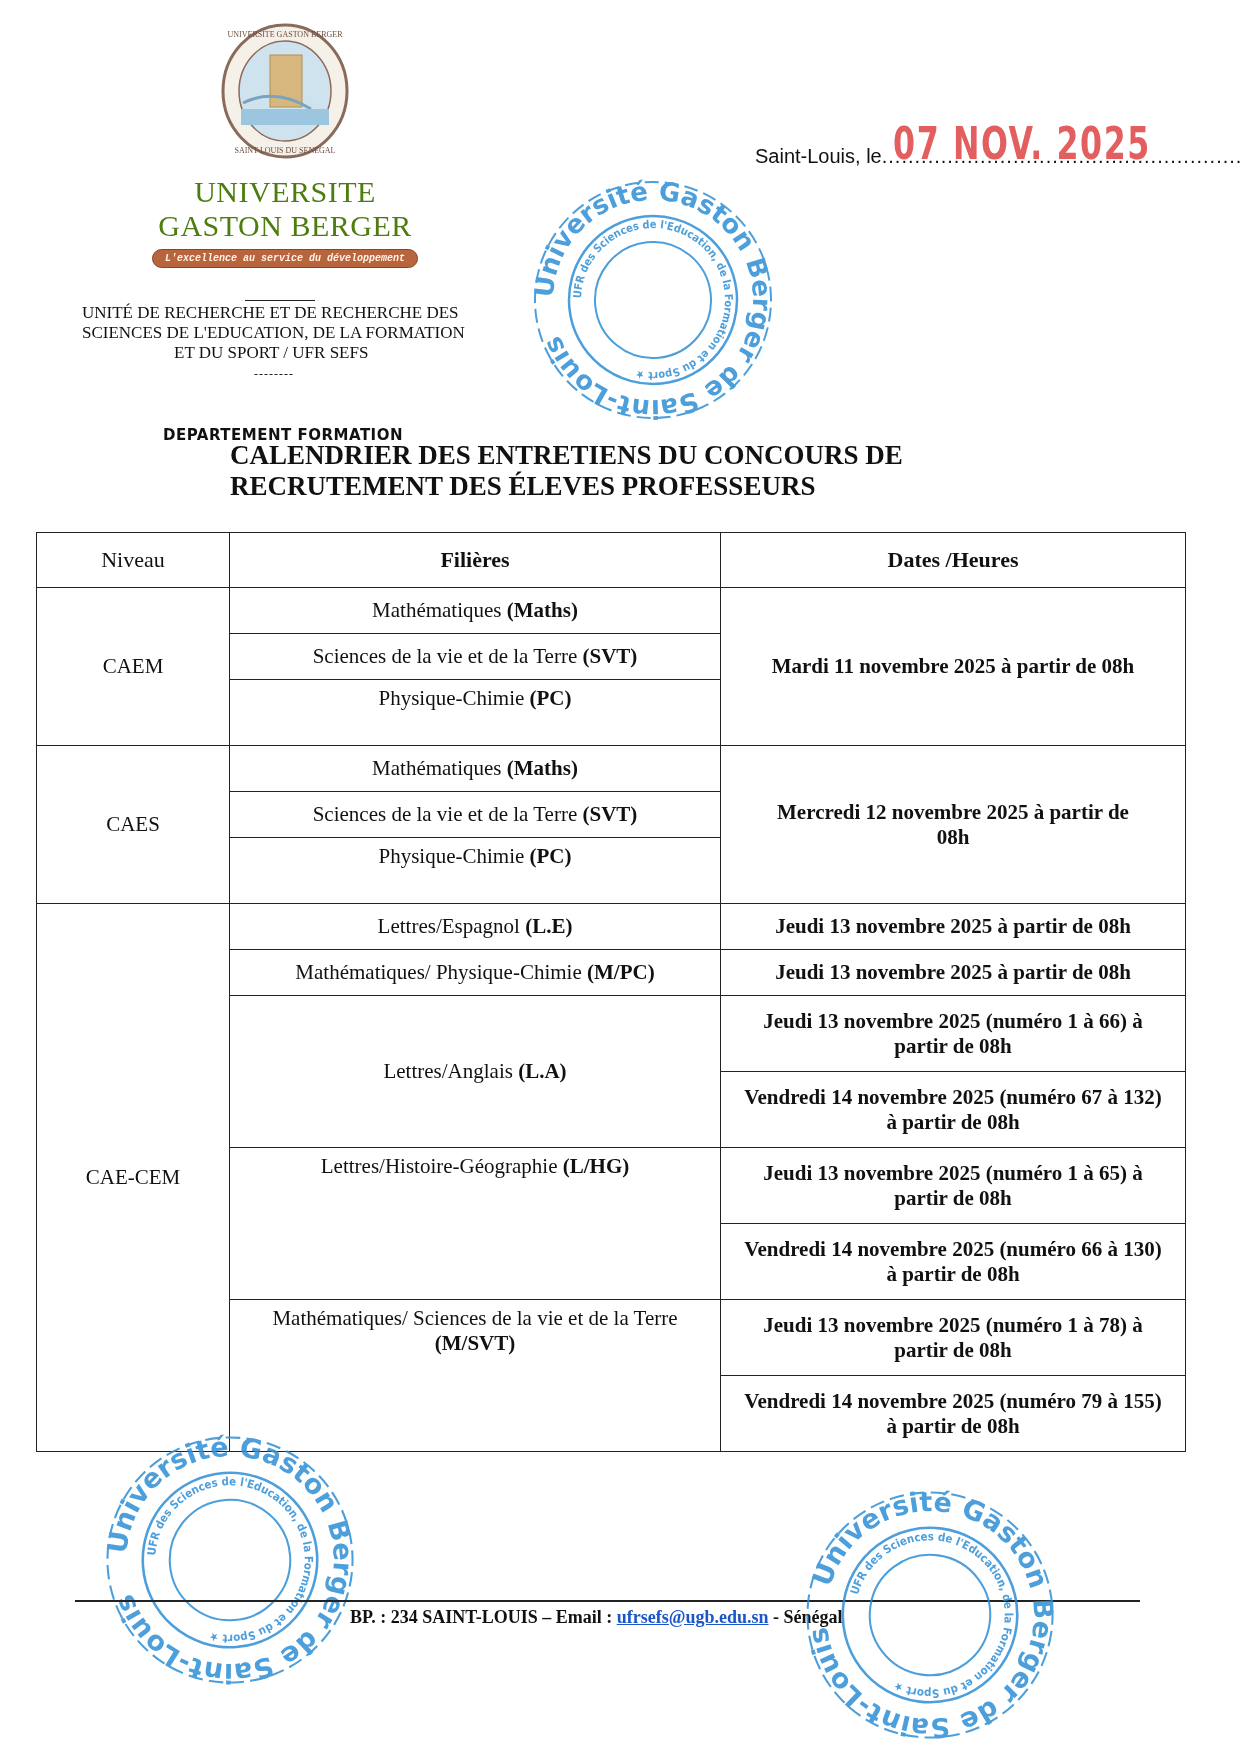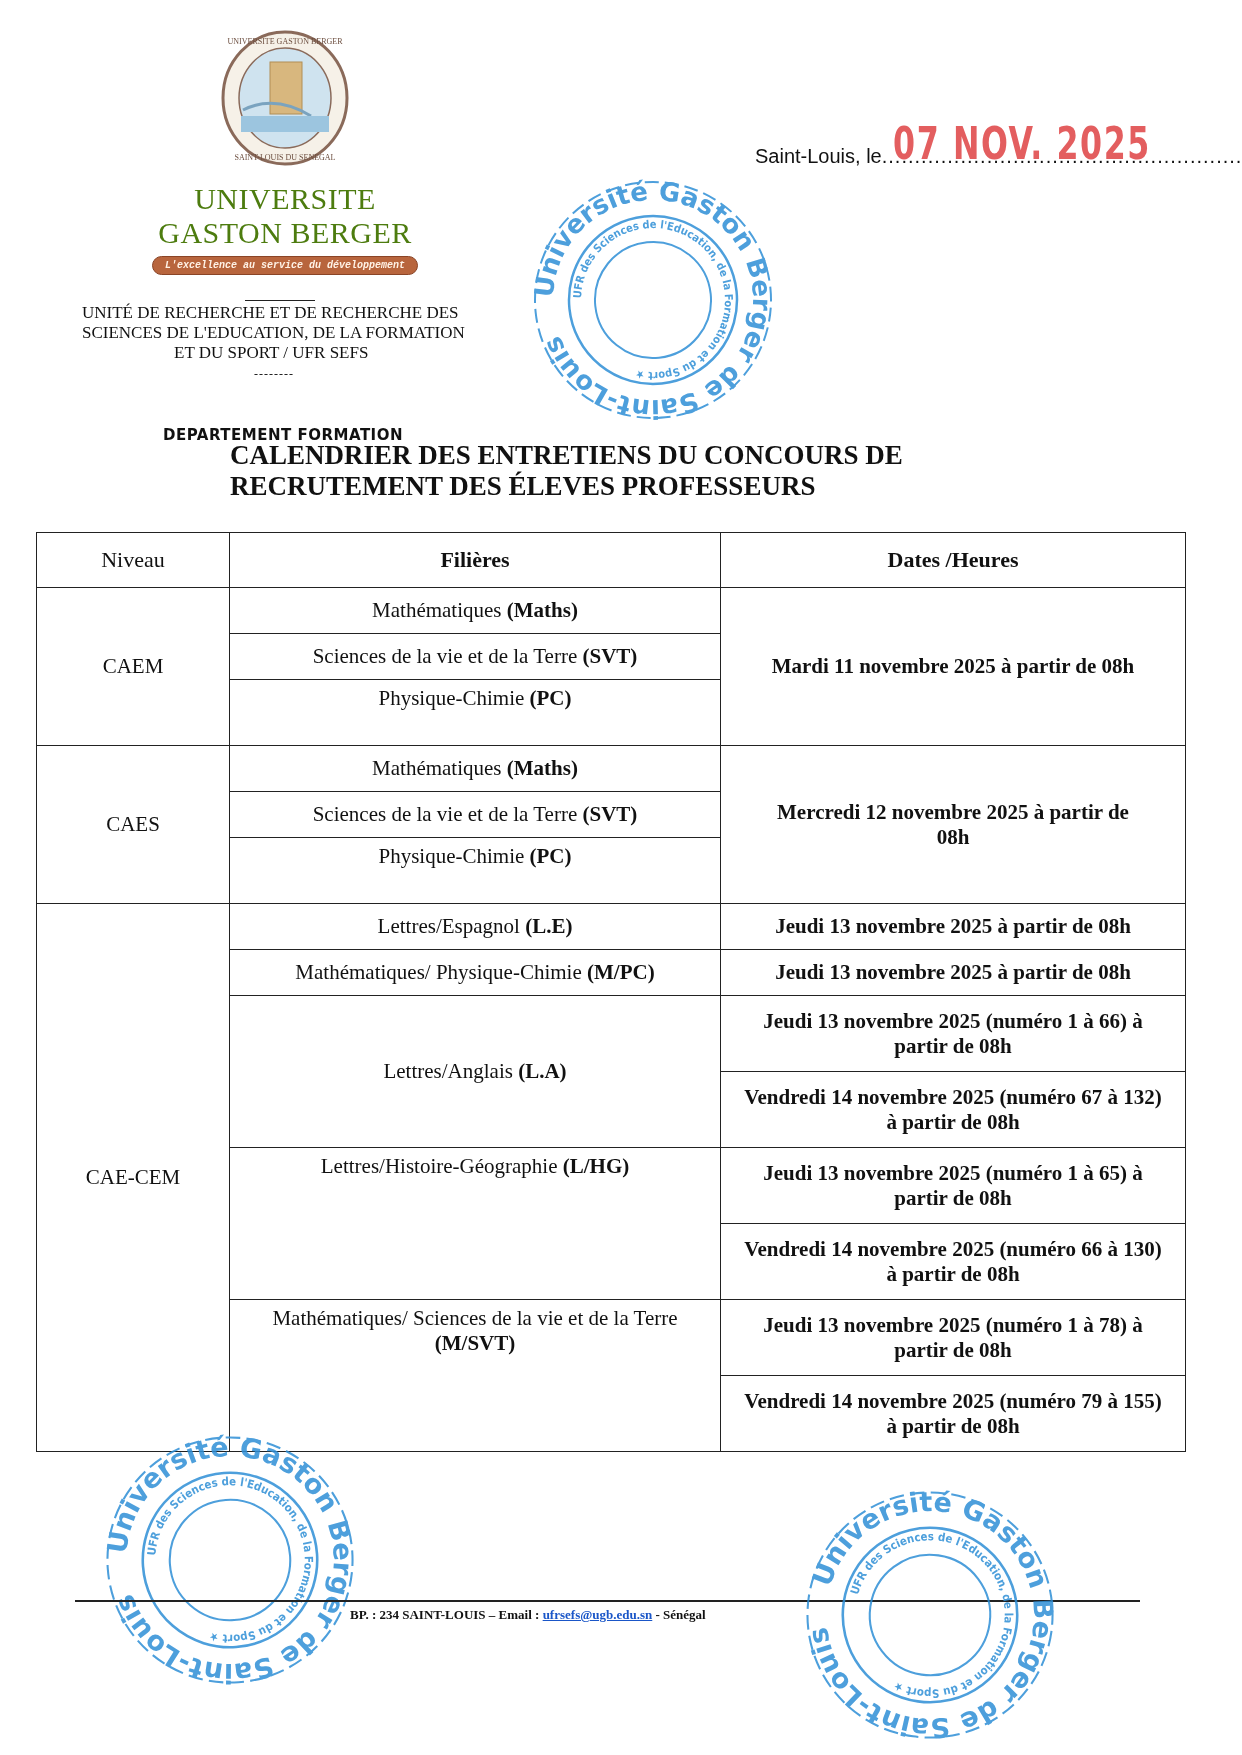--- a/index.html
+++ b/index.html
@@ -1,21 +1,21 @@
 <!DOCTYPE html>
 <html><head>
 <meta charset="utf-8">
 <style>
   html, body { margin: 0; padding: 0; background: #ffffff; }
   body { width: 1242px; height: 1755px; position: relative; overflow: hidden;
          font-family: "Liberation Serif", "DejaVu Serif", serif; color: #111; }
 
   
   .logo { position: absolute; left: 150px; top: 20px; width: 270px; text-align: center; }
-  .seal { width: 140px; height: 140px; margin: 8px auto; position: relative; }
+  .seal { width: 140px; height: 140px; margin: 1px auto; position: relative; }
   .seal svg { width: 140px; height: 140px; display: block; }
   .uni-name { font-family: "Liberation Serif", serif; color: #4d7c0f; font-size: 30px;
               line-height: 34px; letter-spacing: 0.5px; margin-top: 14px; }
   .tagline { display: inline-block; margin-top: 6px; background: #b8653d; color: #fff2e6;
              font-family: Liberation Mono, monospace; font-style: italic; font-weight: bold;
              font-size: 10px; padding: 3px 12px; border-radius: 10px; border: 1px solid #8a4426; }
 
   
   .ufr { position: absolute; left: 82px; top: 300px; width: 440px; font-size: 17px; line-height: 20px; }
   .ufr .rule { width: 70px; border-top: 1px solid #222; margin: 0 0 2px 163px; }
@@ -50,21 +50,21 @@
   .schedule td, .schedule th { border: 1.5px solid #222; text-align: center; vertical-align: middle; padding: 2px 8px; }
   .schedule th { font-weight: bold; height: 50px; font-size: 22px; }
   .schedule .niveau { font-weight: normal; width: 176px; }
   .schedule .filiere { width: 450px; text-align: center; }
   .schedule .date { font-weight: bold; }
   .schedule .fil-top { vertical-align: top; padding-top: 6px; }
   .abbr { font-weight: bold; }
 
   
   .footer-rule { position: absolute; left: 75px; top: 1600px; width: 1065px; border-top: 2px solid #222; }
-  .footer { position: absolute; left: 350px; top: 1607px; font-size: 13px; font-weight: bold; white-space: nowrap; }
+  .footer { position: absolute; left: 350px; top: 1607px; font-size: 18px; font-weight: bold; white-space: nowrap; }
   .footer a { color: #1a56c8; text-decoration: underline; }
 </style>
 </head>
 <body>
 
 <div class="logo">
   <div class="seal">
     <svg viewBox="0 0 140 140">
       <ellipse cx="70" cy="70" rx="62" ry="66" fill="#f6f1e8" stroke="#8a6a5a" stroke-width="3"></ellipse>
       <ellipse cx="70" cy="70" rx="46" ry="50" fill="#cfe3ef" stroke="#8a6a5a" stroke-width="1.5"></ellipse>

